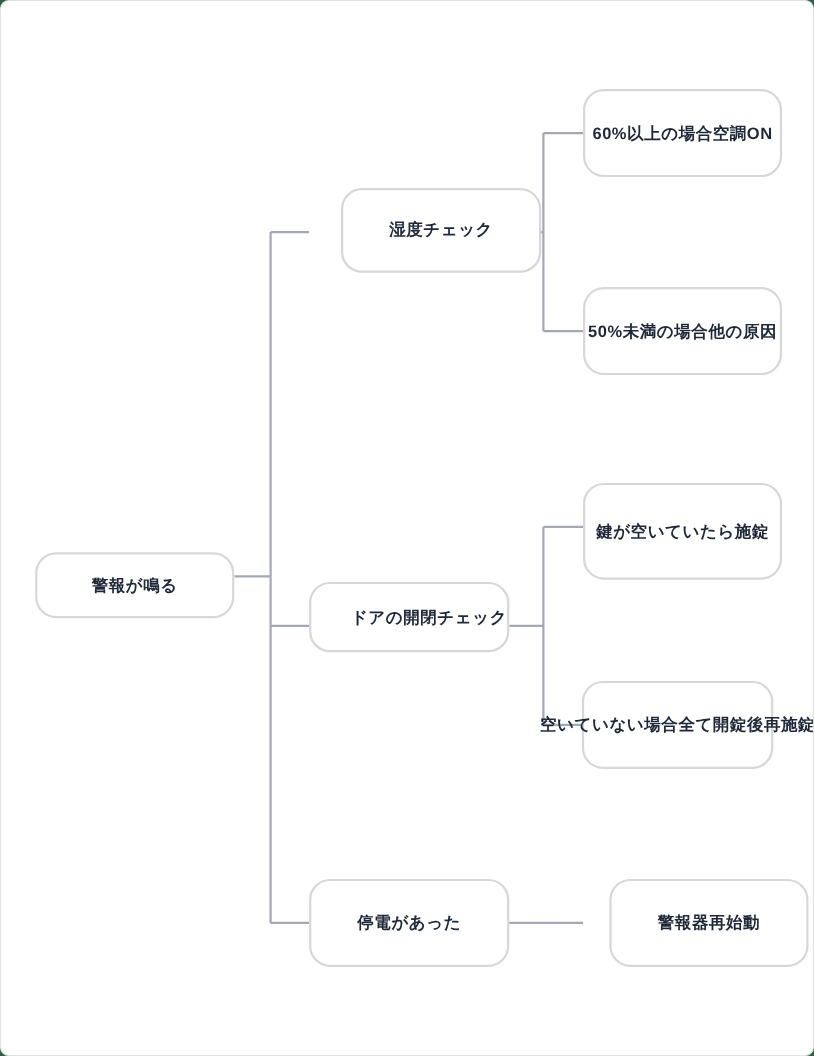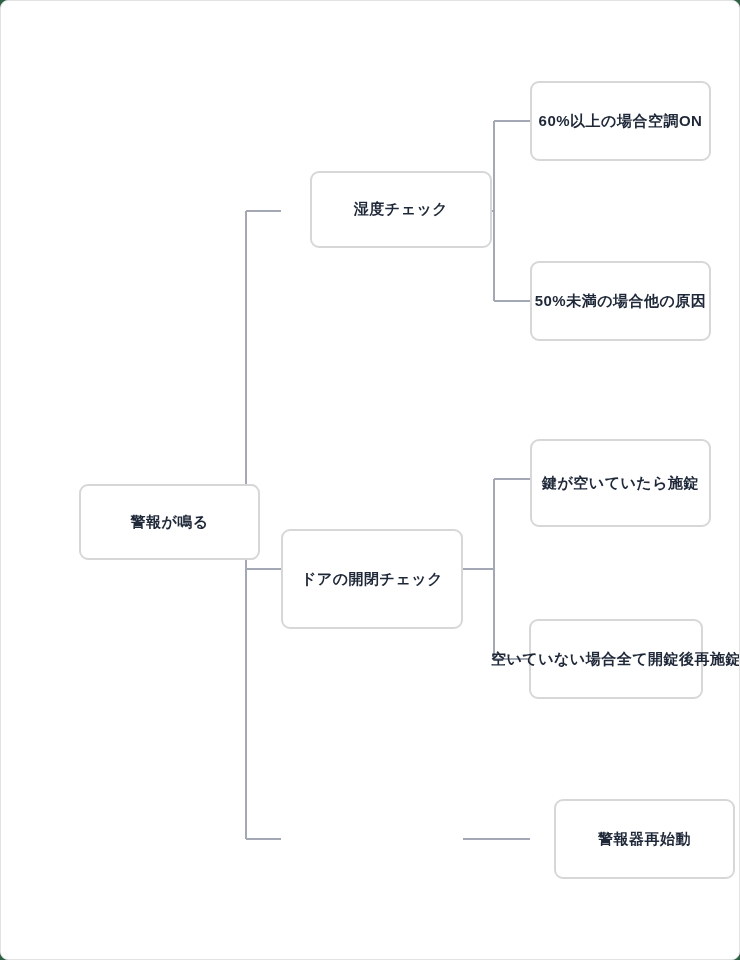--- a/index.html
+++ b/index.html
@@ -32,39 +32,39 @@
   .connector-path {
     fill: none;
     stroke: var(--connector, #a3a8b4);
     stroke-width: 2;
   }
   .node {
     position: absolute;
     box-sizing: border-box;
     background: var(--canvas-bg, #ffffff);
     border: 2px solid var(--node-border, #d7d7d7);
-    border-radius: 9px;
+    border-radius: 19px;
     display: flex;
     align-items: center;
     justify-content: center;
     overflow: visible;
     cursor: pointer;
   }
   .node .label {
     flex: none;
     white-space: nowrap;
     font-size: 15px;
     font-weight: bold;
     color: var(--node-text, #1f2838);
     letter-spacing: 0.5px;
   }
   
-  .n-root  { left: 31px;  top: 483px; width: 181px; height: 76px; margin-left: 47px; }
+  .n-root  { left: 31px;  top: 501px; width: 181px; height: 60px; }
   .n-b0    { left: 280px; top: 170px; width: 182px; height: 77px; margin-left: 29px; }
-  .n-b1    { left: 280px; top: 528px; width: 182px; height: 100px; }
+  .n-b1    { left: 280px; top: 528px; width: 182px; height: 64px; justify-content: flex-end; }
   .n-b2    { left: 280px; top: 798px; width: 182px; height: 80px; }
   .n-b0c0  { left: 529px; top: 80px;  width: 181px; height: 80px; }
   .n-b0c1  { left: 529px; top: 260px; width: 181px; height: 80px; }
   .n-b1c0  { left: 529px; top: 438px; width: 181px; height: 88px; }
   .n-b1c1  { left: 528px; top: 618px; width: 174px; height: 80px; }
   .n-b2c0  { left: 529px; top: 798px; width: 181px; height: 80px; margin-left: 24px; }
 </style>
 </head>
 <body>
 
@@ -98,20 +98,23 @@
   </div>
 
   <div class="node n-b0">
     <span class="label">湿度チェック</span>
   </div>
 
   <div class="node n-b1">
     <span class="label">ドアの開閉チェック</span>
   </div>
 
+  <div class="node n-b2">
+    <span class="label">停電があった</span>
+  </div>
 
   <div class="node n-b0c0">
     <span class="label">60%以上の場合空調ON</span>
   </div>
 
   <div class="node n-b0c1">
     <span class="label">50%未満の場合他の原因</span>
   </div>
 
   <div class="node n-b1c0">

